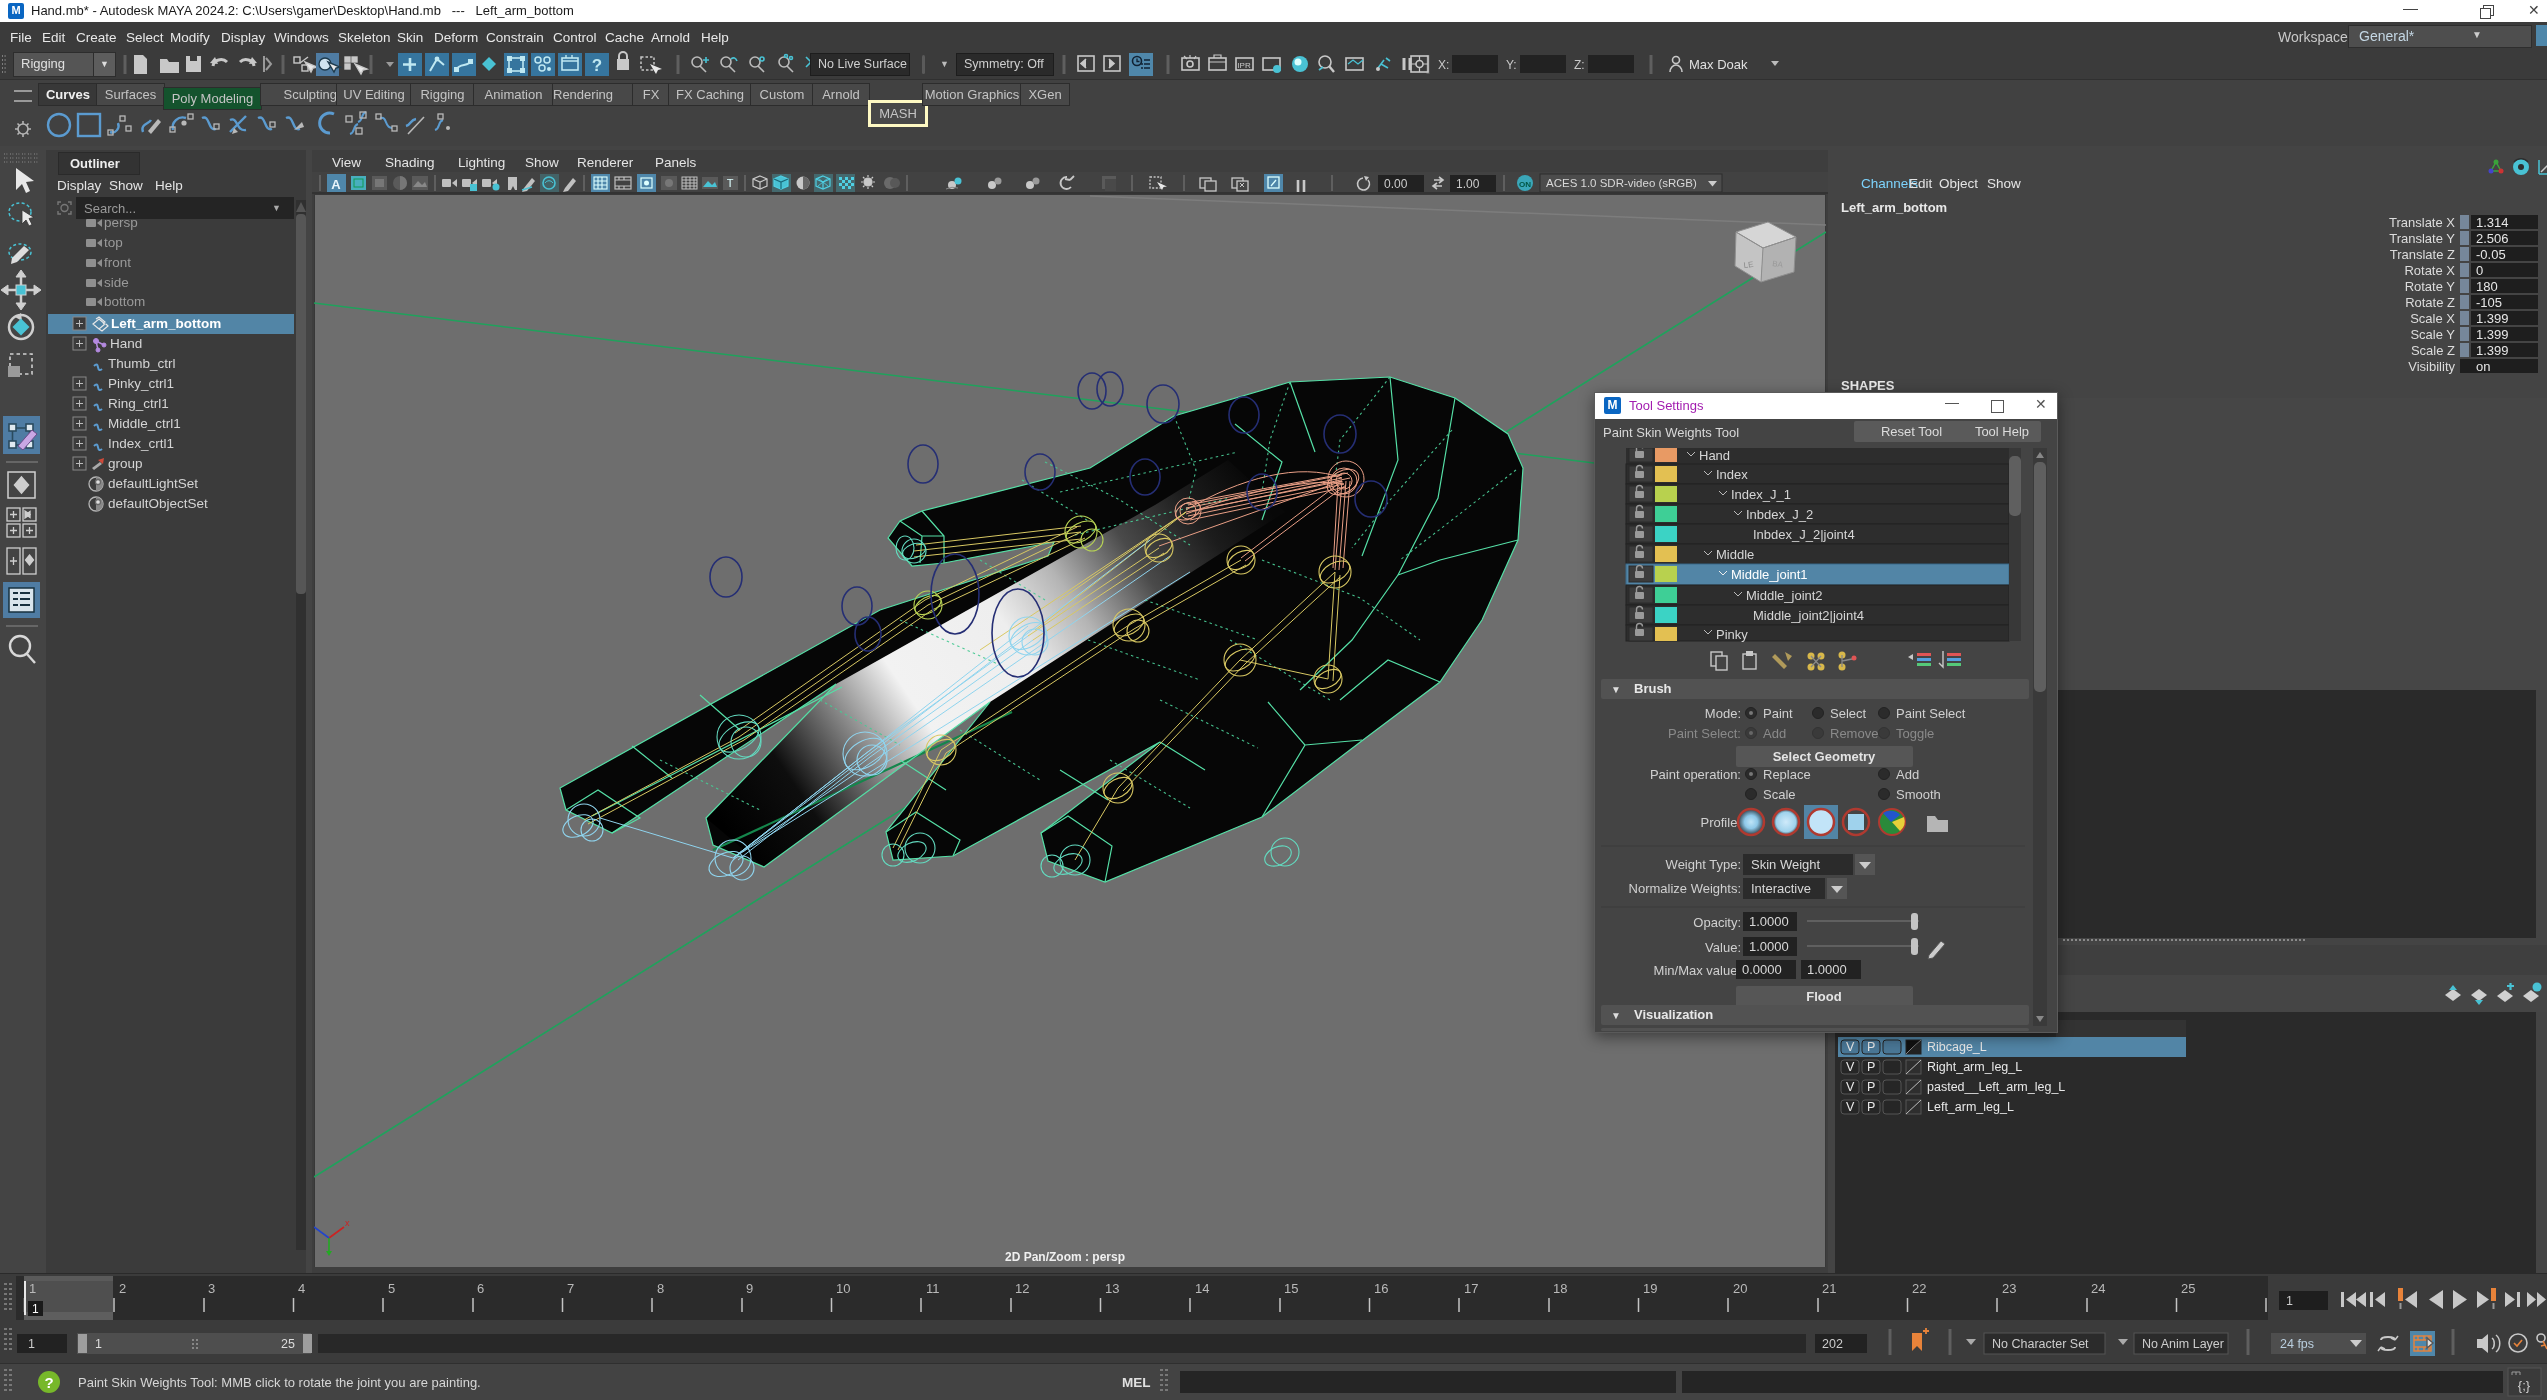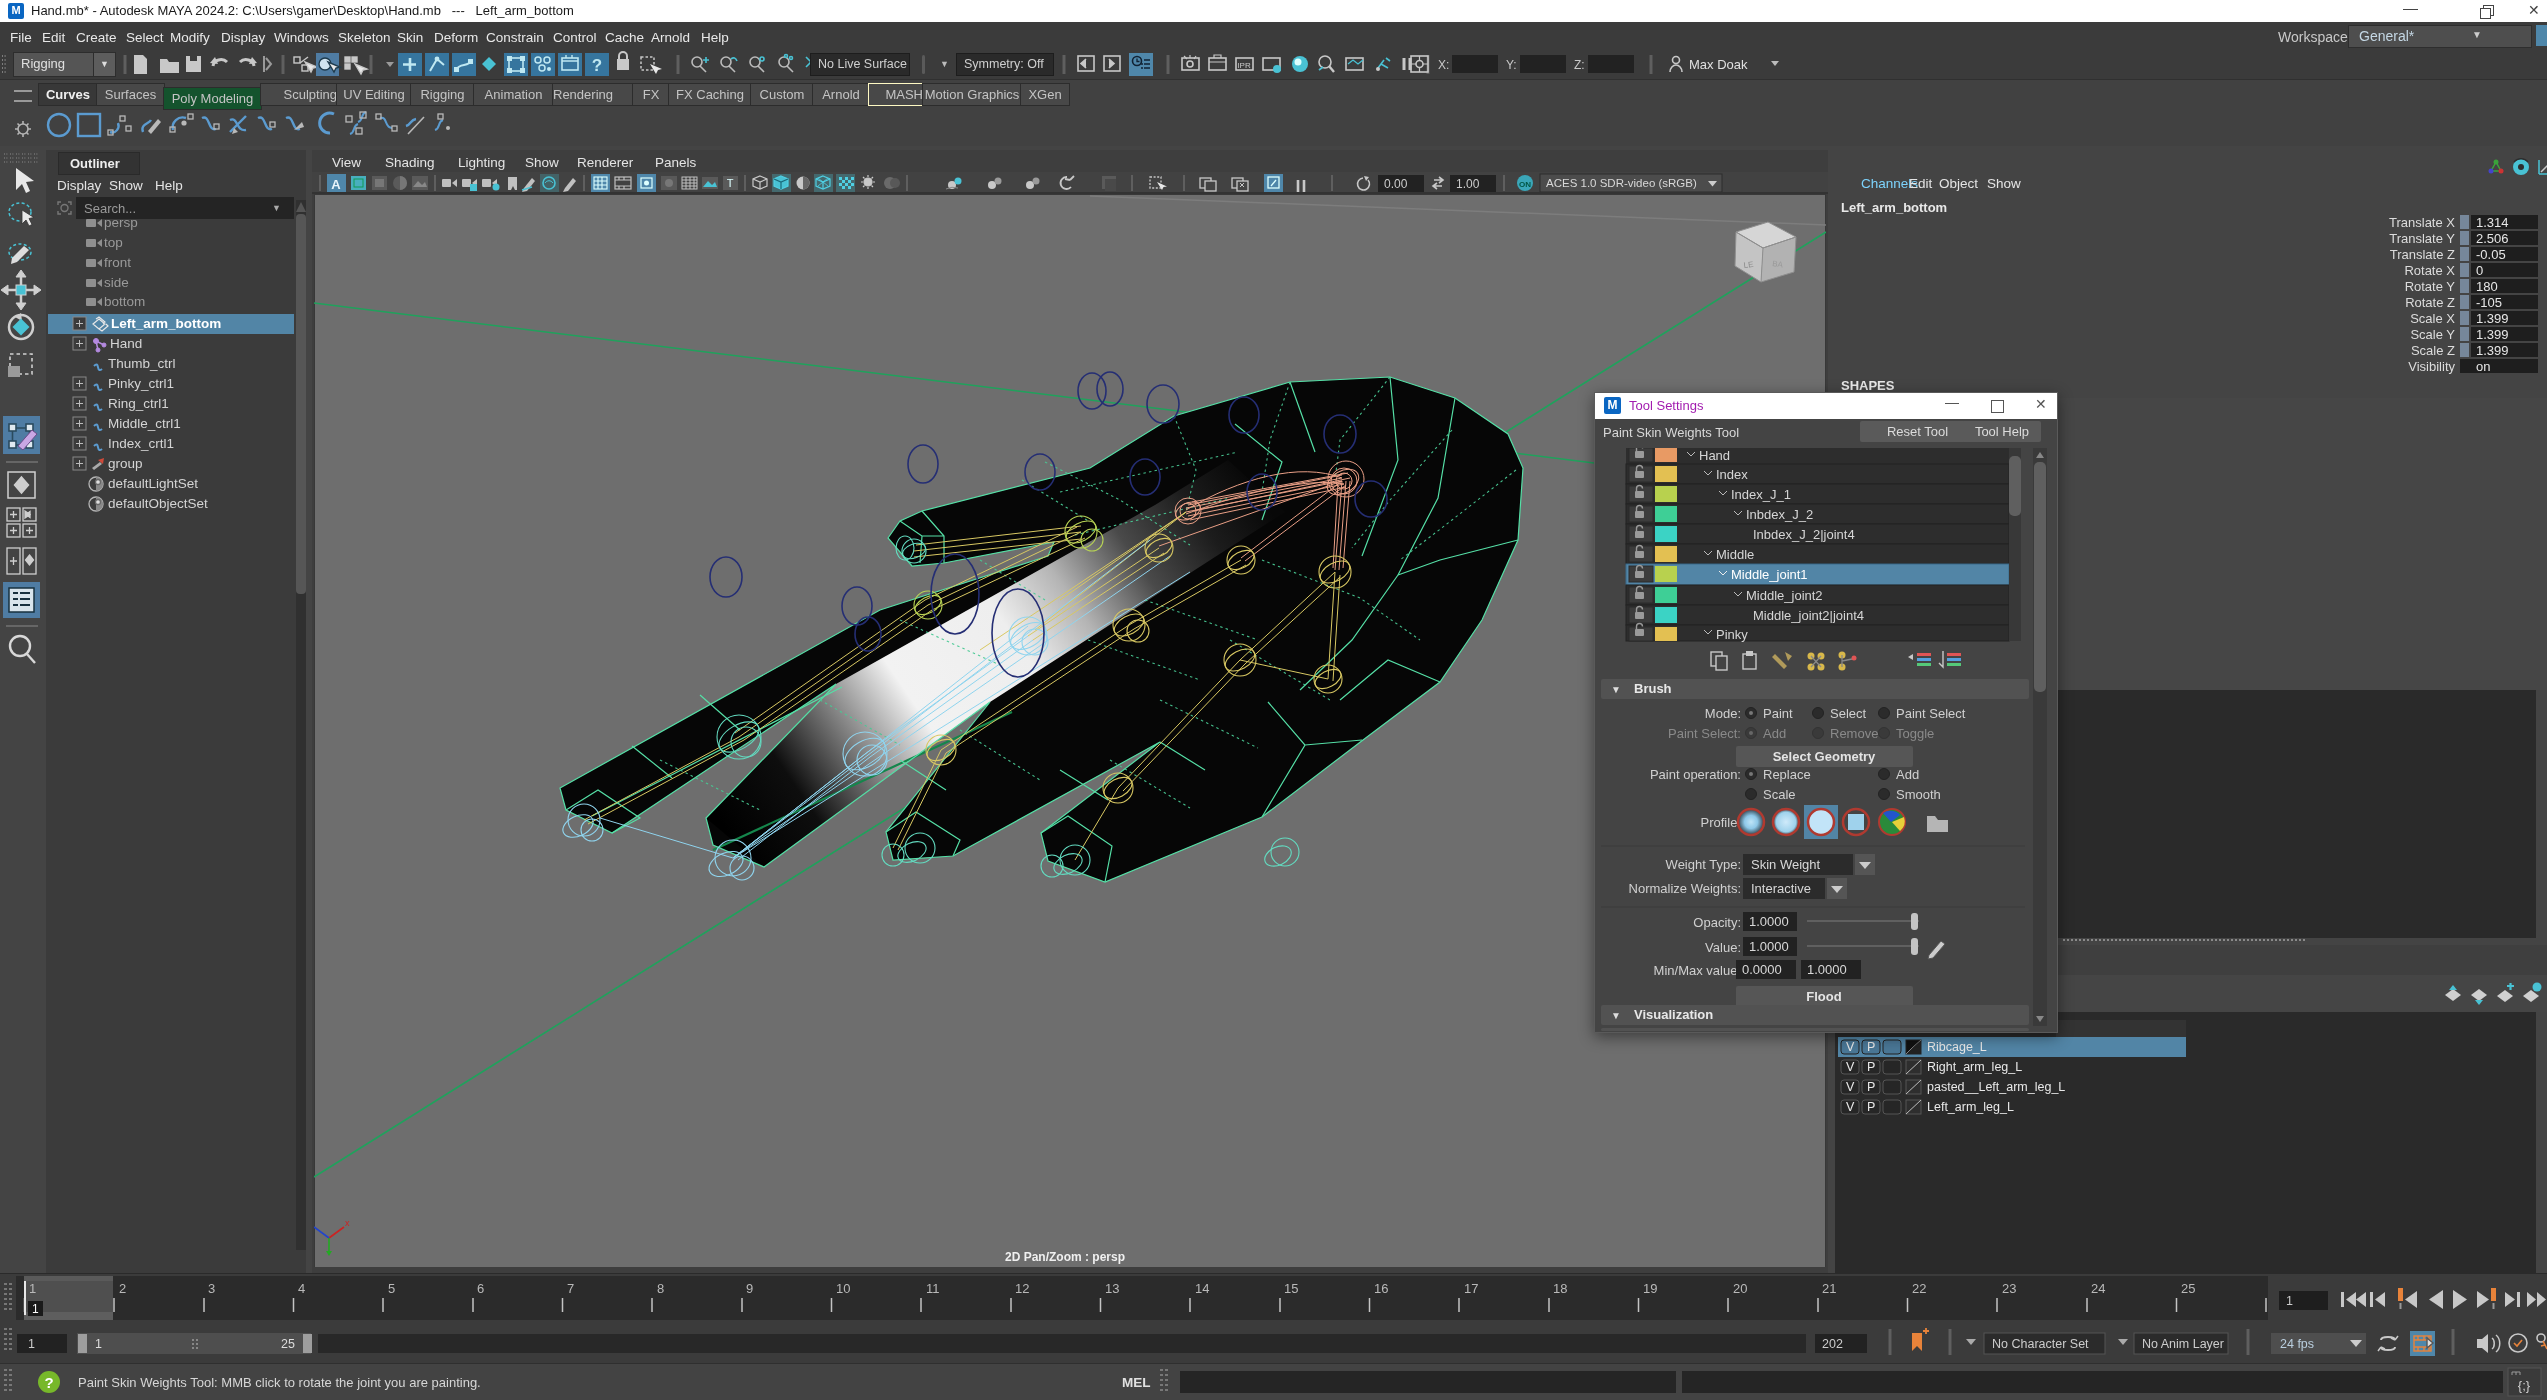--- a/index.html
+++ b/index.html
@@ -227,21 +227,21 @@
     <div class="abs" style="left:125px;top:4px;width:97px;height:21px;background:#14532d;border:1px solid #2c2c2c;text-align:center"><span style="font-size:13px;color:#c4c4c4;line-height:21px">Poly Modeling</span></div>
     <div class="abs" style="left:222px;top:0;width:76px;height:21px;background:#484848;border:1px solid #2c2c2c;text-align:right"><span style="font-size:13px;color:#c4c4c4;line-height:21px">Sculpting</span></div>
     <div class="abs" style="left:298px;top:0;width:74px;height:21px;background:#484848;border:1px solid #2c2c2c;text-align:center"><span style="font-size:13px;color:#c4c4c4;line-height:21px">UV Editing</span></div>
     <div class="abs" style="left:372px;top:0;width:63px;height:21px;background:#484848;border:1px solid #2c2c2c;text-align:center"><span style="font-size:13px;color:#c4c4c4;line-height:21px">Rigging</span></div>
     <div class="abs" style="left:435px;top:0;width:79px;height:21px;background:#484848;border:1px solid #2c2c2c;text-align:center"><span style="font-size:13px;color:#c4c4c4;line-height:21px">Animation</span></div>
     <div class="abs" style="left:514px;top:0;width:80px;height:21px;background:#484848;border:1px solid #2c2c2c;text-align:left"><span style="font-size:13px;color:#c4c4c4;line-height:21px">Rendering</span></div>
     <div class="abs" style="left:594px;top:0;width:36px;height:21px;background:#484848;border:1px solid #2c2c2c;text-align:center"><span style="font-size:13px;color:#c4c4c4;line-height:21px">FX</span></div>
     <div class="abs" style="left:630px;top:0;width:82px;height:21px;background:#484848;border:1px solid #2c2c2c;text-align:center"><span style="font-size:13px;color:#c4c4c4;line-height:21px">FX Caching</span></div>
     <div class="abs" style="left:712px;top:0;width:62px;height:21px;background:#484848;border:1px solid #2c2c2c;text-align:center"><span style="font-size:13px;color:#c4c4c4;line-height:21px">Custom</span></div>
     <div class="abs" style="left:774px;top:0;width:56px;height:21px;background:#484848;border:1px solid #2c2c2c;text-align:center"><span style="font-size:13px;color:#c4c4c4;line-height:21px">Arnold</span></div>
-    <div class="abs" style="left:830px;top:0;width:54px;height:21px;background:#484848;border:1px solid #fef9c3;text-align:right"><span style="font-size:13px;color:#c4c4c4;line-height:21px">MASH</span></div>
+    <div class="abs" style="left:830px;top:17px;width:54px;height:21px;background:#484848;border:3px solid #fef9c3;text-align:center"><span style="font-size:13px;color:#c4c4c4;line-height:21px">MASH</span></div>
     <div class="abs" style="left:884px;top:0;width:98px;height:21px;background:#484848;border:1px solid #2c2c2c;text-align:center"><span style="font-size:13px;color:#c4c4c4;line-height:21px">Motion Graphics</span></div>
     <div class="abs" style="left:982px;top:0;width:48px;height:21px;background:#484848;border:1px solid #2c2c2c;text-align:center"><span style="font-size:13px;color:#c4c4c4;line-height:21px">XGen</span></div>
   </div>
   <svg class="abs" style="left:40px;top:26px" width="500" height="38">
     <g fill="none" stroke="#5b9bd0" stroke-width="2.4">
       <circle cx="19" cy="19" r="11"></circle>
       <rect x="38" y="8" width="22" height="22"></rect>
       <path d="M70 26c6 2 10-4 8-9"></path>
           <rect x="68" y="24" width="5" height="5" stroke="#b9b9b9" stroke-width="1.3"></rect>
           <rect x="80" y="10" width="5" height="5" stroke="#b9b9b9" stroke-width="1.3"></rect>
@@ -958,21 +958,21 @@
   <div class="abs" style="left:0;top:0;width:462px;height:26px;background:#fff">
     <div class="abs" style="left:9px;top:4px;width:17px;height:17px;background:#0a66c2;border-radius:2px">
           <div style="color:#fff;font-size:12px;font-weight:bold;text-align:center;line-height:16px">M</div>
         </div>
     <div class="txt" style="left:34px;top:5px;font-size:13px;color:#a21caf">Tool Settings</div>
     <div class="txt" style="left:350px;top:1px;font-size:14px;color:#555">—</div>
     <div class="abs" style="left:396px;top:7px;width:11px;height:11px;border:1px solid #555"></div>
     <div class="txt" style="left:440px;top:3px;font-size:14px;color:#555">✕</div>
   </div>
   <div class="txt" style="left:8px;top:32px;font-size:13px;color:#d8d8d8">Paint Skin Weights Tool</div>
-  <div class="btn" style="left:265px;top:28px;width:115px;height:21px;font-size:13px;line-height:21px">Reset Tool</div>
+  <div class="btn" style="left:259px;top:28px;width:115px;height:21px;font-size:13px;line-height:21px">Reset Tool</div>
   <div class="btn" style="left:368px;top:28px;width:78px;height:21px;font-size:13px;line-height:21px">Tool Help</div>
   <svg class="abs" style="left:0;top:55px" width="462" height="194">
     <rect x="31" y="0" width="383" height="193" fill="#2d2d2d"></rect>
     <g font-family="Liberation Sans" font-size="13" fill="#d6d6d6">
       <g>
         <rect x="34" y="0" width="24" height="14" fill="#3c3c3c" stroke="#2a2a2a"></rect>
             <rect x="60" y="0" width="22" height="14" fill="#e89a64"></rect>
         <path d="M92 4l4 4 4-4" stroke="#bbb" fill="none"></path>
             <text x="104" y="12">Hand</text>
       </g>

